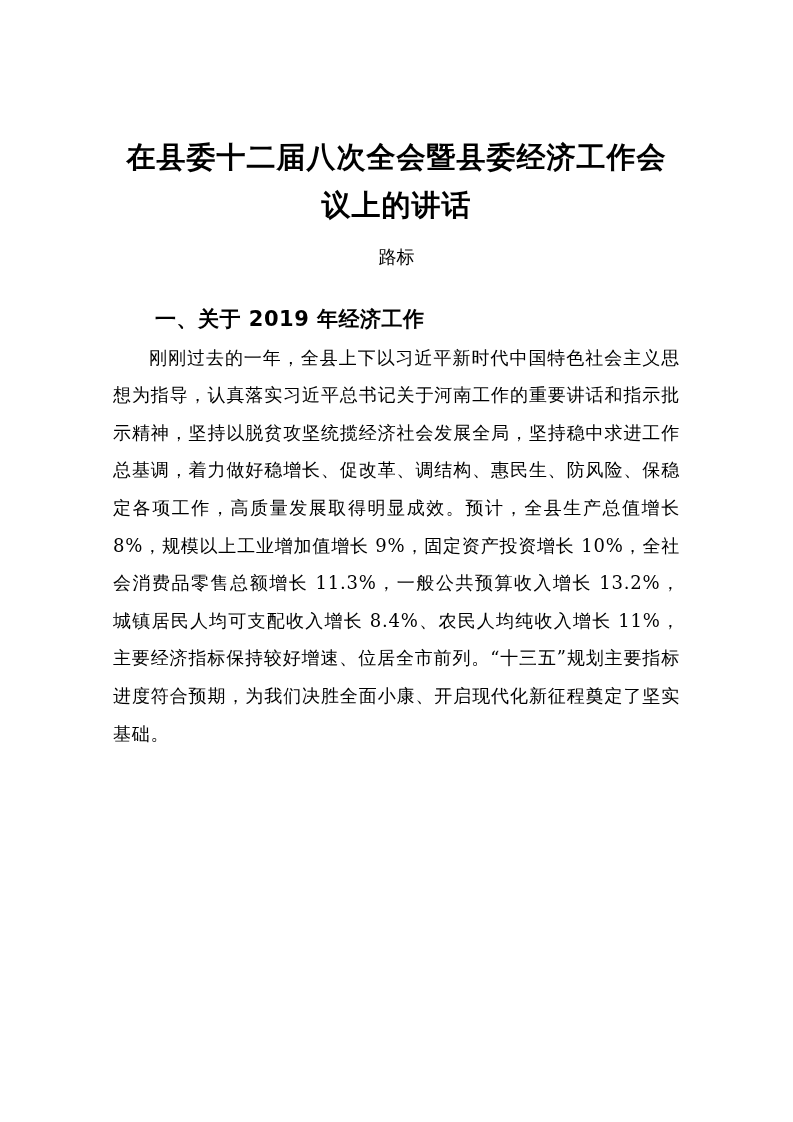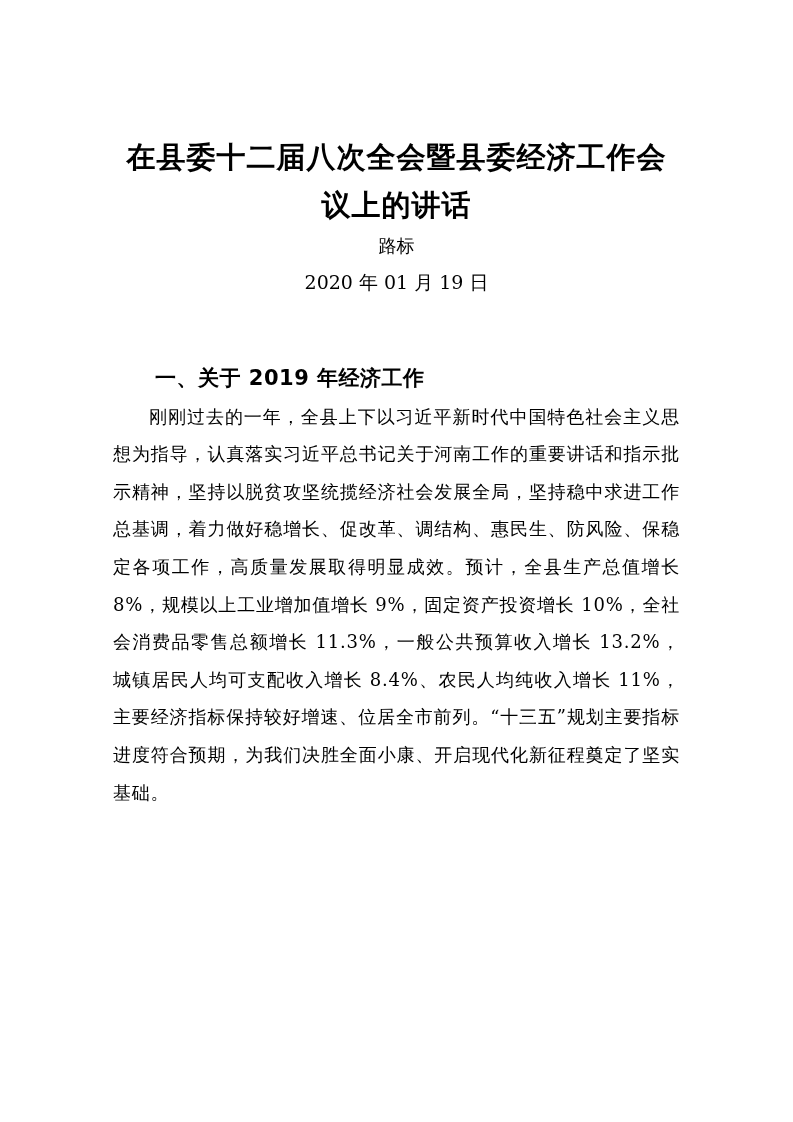--- a/index.html
+++ b/index.html
@@ -17,33 +17,33 @@
   }
   .title {
     font-family: "DejaVu Serif", "Liberation Serif", serif;
     font-size: 29px;
     font-weight: bold;
     line-height: 48px;
     text-align: center;
     letter-spacing: 1px;
   }
   .author {
-    margin-top: 2px;
+    margin-top: 13px;
     font-size: 18px;
     line-height: 30px;
     text-align: center;
   }
   .date {
     margin-top: 6px;
     font-size: 19px;
     line-height: 30px;
     text-align: center;
   }
   .section-heading {
-    margin-top: 63px;
+    margin-top: 29px;
     font-family: "DejaVu Sans", "Liberation Sans", sans-serif;
     font-size: 21px;
     font-weight: bold;
     line-height: 37.6px;
     text-indent: 2em;
     letter-spacing: 0.5px;
   }
   .para {
     font-size: 18px;
     line-height: 37.6px;
@@ -60,19 +60,18 @@
   }
 </style>
 </head>
 <body>
 
 <div class="page">
   <h1 class="title">在县委十二届八次全会暨县委经济工作会议上的讲话</h1>
 
   <div class="author">路标</div>
 
-  <div class="date">2020 年 01 月 19 日</div>
 
   <h2 class="section-heading">一、关于 2019 年经济工作</h2>
 
   <p class="para">刚刚过去的一年，全县上下以习近平新时代中国特色社会主义思想为指导，认真落实习近平总书记关于河南工作的重要讲话和指示批示精神，坚持以脱贫攻坚统揽经济社会发展全局，坚持稳中求进工作总基调，着力做好稳增长、促改革、调结构、惠民生、防风险、保稳定各项工作，高质量发展取得明显成效。预计，全县生产总值增长 8%，规模以上工业增加值增长 9%，固定资产投资增长 10%，全社会消费品零售总额增长 11.3%，一般公共预算收入增长 13.2%，城镇居民人均可支配收入增长 8.4%、农民人均纯收入增长 11%，主要经济指标保持较好增速、位居全市前列。“十三五”规划主要指标进度符合预期，为我们决胜全面小康、开启现代化新征程奠定了坚实基础。</p>
 
 </div>
 
 </body></html>

